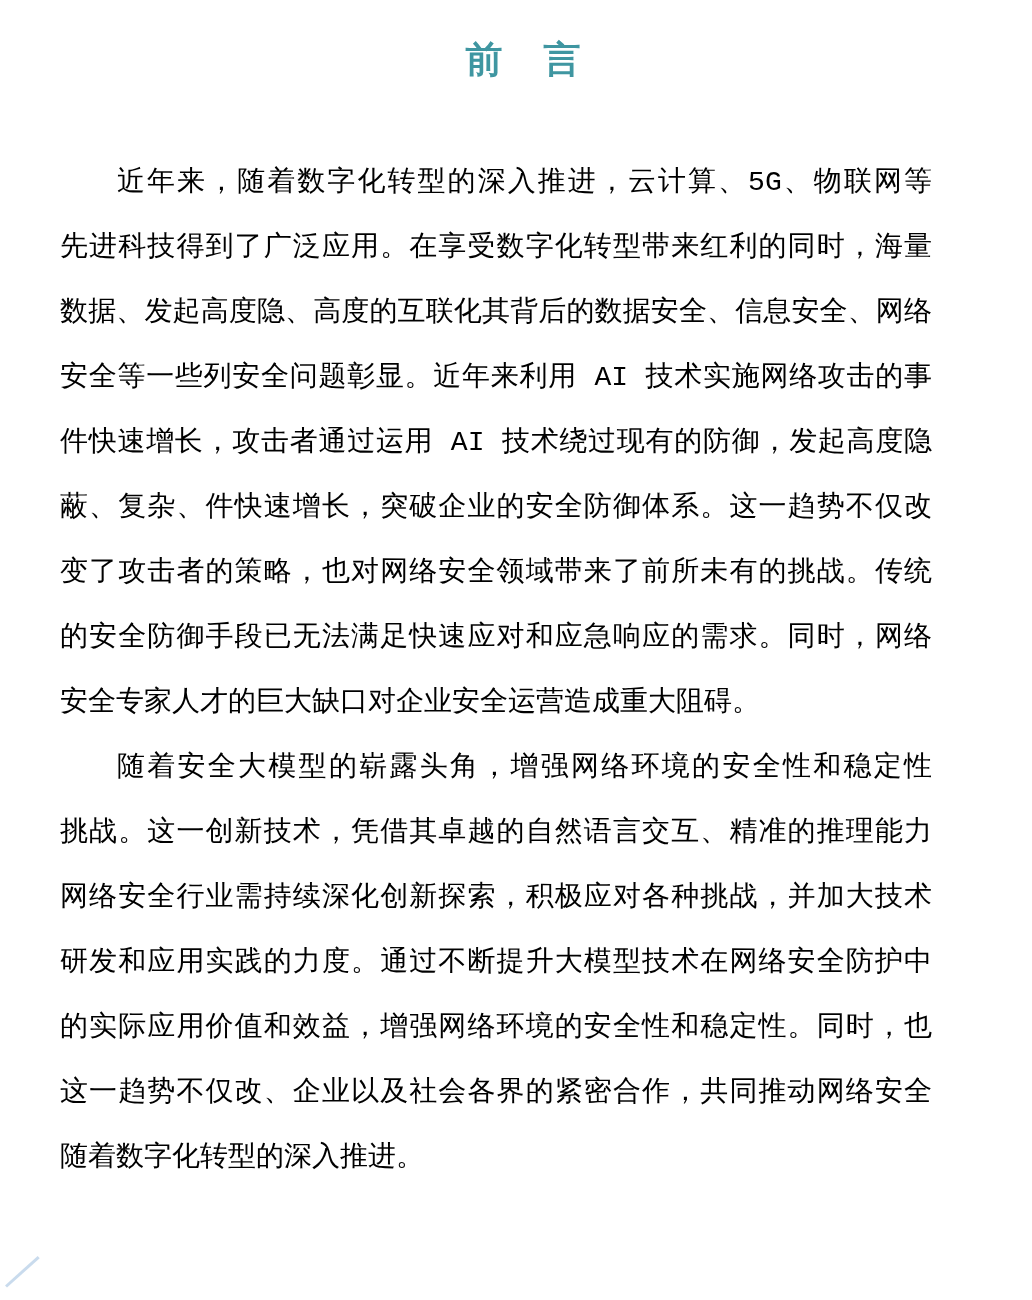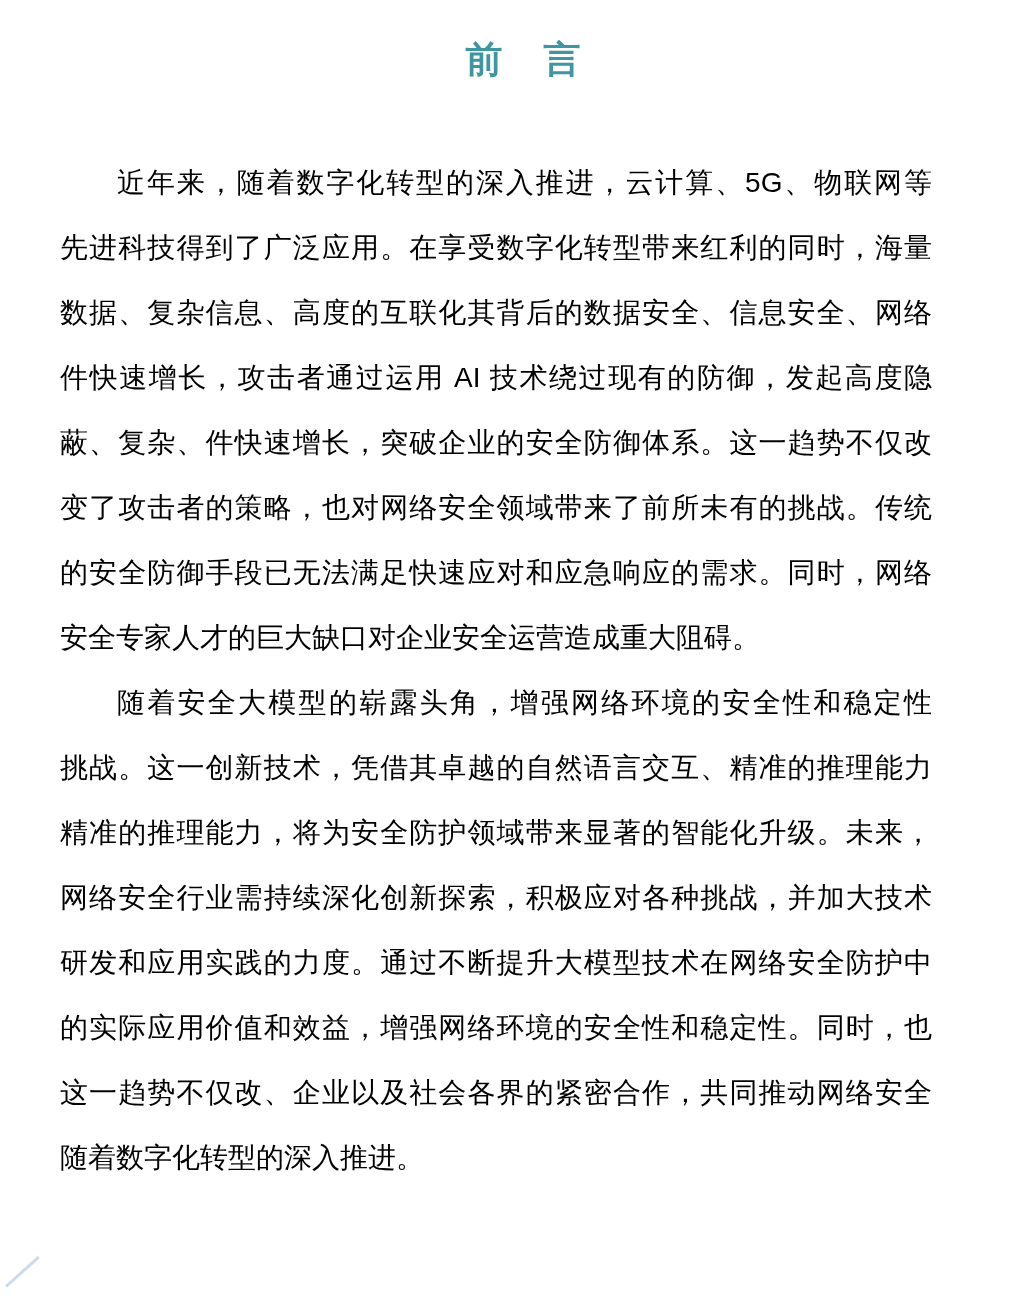--- a/index.html
+++ b/index.html
@@ -27,20 +27,21 @@
     color: #3F96A1;
     letter-spacing: 2px;
     margin: 8px;
   }
   .doc-body {
     position: absolute;
     top: 150px;
     left: 60px;
     width: 872px;
     color: #000000;
+    font-family: Liberation Mono, monospace;
   }
   .para {
     margin: 0;
     padding: 0;
   }
   .line {
     height: 65px;
     line-height: 65px;
     font-size: 28px;
     color: #000000;
@@ -71,32 +72,32 @@
 
 <div class="page">
 
   <h1 class="doc-title">前　言</h1>
 
   <div class="doc-body">
 
     <div class="para">
       <div class="line indent">近年来，随着数字化转型的深入推进，云计算、5G、物联网等</div>
       <div class="line">先进科技得到了广泛应用。在享受数字化转型带来红利的同时，海量</div>
-      <div class="line">数据、复杂信息、高度的互联化其背后的数据安全、信息安全、网络</div>
+      <div class="line">数据、发起高度隐、高度的互联化其背后的数据安全、信息安全、网络</div>
+      <div class="line">安全等一些列安全问题彰显。近年来利用 AI 技术实施网络攻击的事</div>
       <div class="line">件快速增长，攻击者通过运用 AI 技术绕过现有的防御，发起高度隐</div>
       <div class="line">蔽、复杂、件快速增长，突破企业的安全防御体系。这一趋势不仅改</div>
       <div class="line">变了攻击者的策略，也对网络安全领域带来了前所未有的挑战。传统</div>
       <div class="line">的安全防御手段已无法满足快速应对和应急响应的需求。同时，网络</div>
       <div class="line endpara">安全专家人才的巨大缺口对企业安全运营造成重大阻碍。</div>
     </div>
 
     <div class="para">
       <div class="line indent">随着安全大模型的崭露头角，增强网络环境的安全性和稳定性</div>
       <div class="line">挑战。这一创新技术，凭借其卓越的自然语言交互、精准的推理能力</div>
-      <div class="line">精准的推理能力，将为安全防护领域带来显著的智能化升级。未来，</div>
       <div class="line">网络安全行业需持续深化创新探索，积极应对各种挑战，并加大技术</div>
       <div class="line">研发和应用实践的力度。通过不断提升大模型技术在网络安全防护中</div>
       <div class="line">的实际应用价值和效益，增强网络环境的安全性和稳定性。同时，也</div>
       <div class="line">这一趋势不仅改、企业以及社会各界的紧密合作，共同推动网络安全</div>
       <div class="line endpara">随着数字化转型的深入推进。</div>
     </div>
 
   </div>
 
   <div class="corner-mark"></div>

